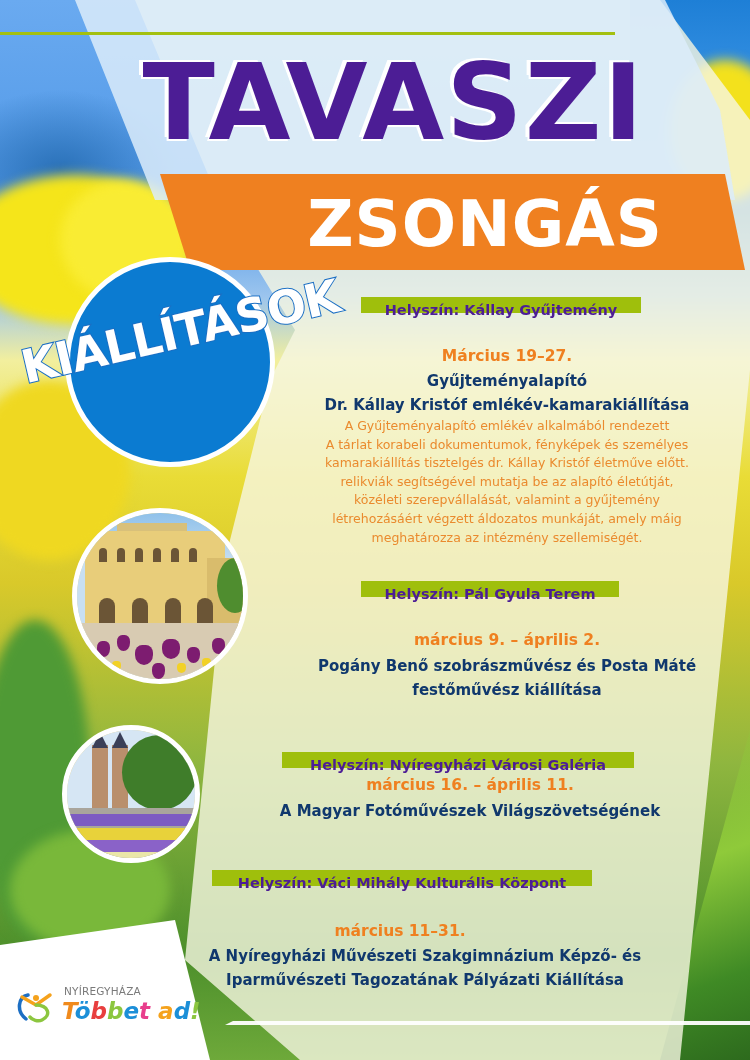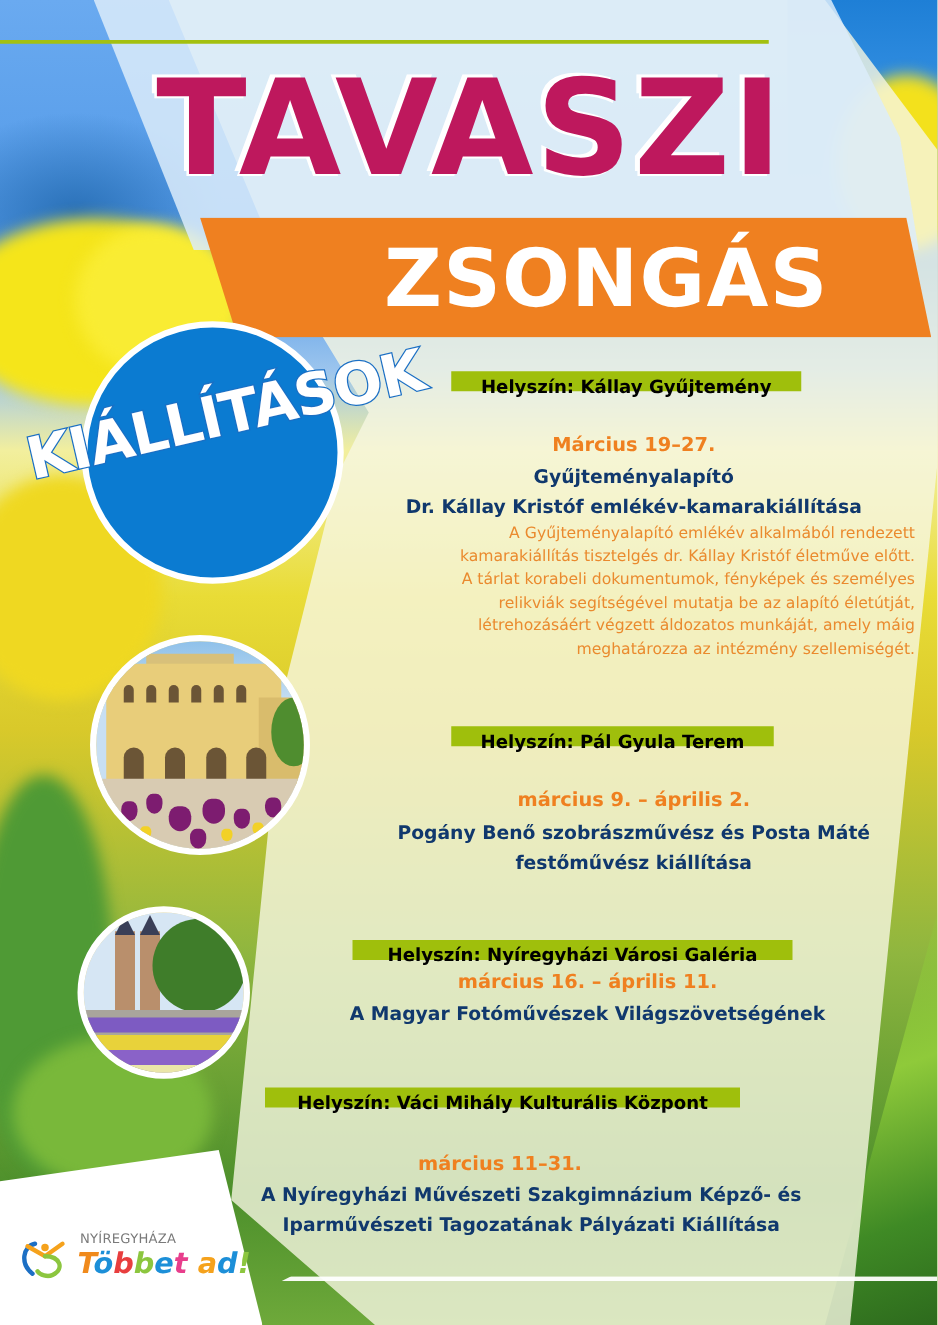--- a/index.html
+++ b/index.html
@@ -25,23 +25,23 @@
   .panel-top { position: absolute; left: 0; top: 0; width: 750px; height: 200px;
     background: rgba(220, 236, 250, 0.85);
     clip-path: polygon(75px 0, 665px 0, 720px 110px, 735px 200px, 155px 200px); }
   .top-line { position: absolute; left: 0; top: 32px; width: 615px; height: 3px; background: #a3c010; }
   .bottom-line { position: absolute; left: 225px; top: 1021px; width: 525px; height: 4px; background: #ffffff; opacity: 0.95;
     clip-path: polygon(8px 0, 100% 0, 100% 100%, 0 100%); }
   .white-corner { position: absolute; left: 0; bottom: 0; width: 210px; height: 140px; background: #ffffff;
     clip-path: polygon(0 25px, 175px 0, 210px 140px, 0 140px); }
 
   
-  .title-main { position: absolute; left: 125px; top: 48px; width: 520px; text-align: left;
+  .title-main { position: absolute; left: 125px; top: 48px; width: 520px; text-align: right;
     font-family: "DejaVu Sans", sans-serif; font-weight: bold; font-size: 106px; letter-spacing: 2px;
-    line-height: 110px; color: #be185d;
+    line-height: 110px; color: #4c1d95;
     text-shadow: -4px -2px 0 #ffffff, -2px 2px 0 #ffffff; }
   .subtitle-band { position: absolute; left: 160px; top: 174px; width: 585px; height: 96px; background: #ef8020;
     clip-path: polygon(0 0, 565px 0, 585px 96px, 30px 96px); }
   .subtitle-text { position: absolute; left: 265px; top: 188px; width: 440px; text-align: center;
     font-family: "DejaVu Sans", sans-serif; font-weight: bold; font-size: 64px; line-height: 72px; color: #ffffff; letter-spacing: 1px; }
 
   
   .badge-circle { position: absolute; left: 65px; top: 257px; width: 210px; height: 210px; border-radius: 50%;
     background: #0b7bd1; border: 5px solid #ffffff; }
   .badge-text { position: absolute; left: 18px; top: 305px; width: 320px; text-align: center;
@@ -64,27 +64,27 @@
   .tulip { position: absolute; width: 13px; height: 16px; border-radius: 40% 40% 50% 50%; background: #7d1c70; }
   .tulip.y { background: #f2d126; width: 9px; height: 10px; }
   .p2-sky { position: absolute; inset: 0; background: #d6e6f4; }
   .p2-tower { position: absolute; top: 15px; width: 16px; height: 70px; background: #b98f6c; }
   .p2-spire { position: absolute; top: 2px; width: 0; height: 0; border-left: 8px solid transparent; border-right: 8px solid transparent; border-bottom: 16px solid #3a3f57; }
   .p2-tree { position: absolute; left: 55px; top: 5px; width: 75px; height: 75px; border-radius: 50%; background: #3f7d2a; }
   .p2-ground { position: absolute; left: 0; top: 78px; width: 100%; height: 60px; background: #a9a59c; }
   .bed { position: absolute; left: 0; width: 100%; height: 12px; border-radius: 3px; }
 
   
-  .venue { position: absolute; height: 16px; background: #9fbf0c; color: #000000; font-weight: bold;
+  .venue { position: absolute; height: 16px; background: #9fbf0c; color: #4c1d95; font-weight: bold;
     font-family: "DejaVu Sans", sans-serif; font-size: 14.5px; line-height: 27px; text-align: center; white-space: nowrap; }
   .date { position: absolute; text-align: center; color: #ef8020; font-weight: bold;
     font-family: "DejaVu Sans", sans-serif; font-size: 15.5px; white-space: nowrap; }
   .event-title { position: absolute; text-align: center; color: #10386d; font-weight: bold;
     font-family: "DejaVu Sans", sans-serif; font-size: 15px; line-height: 24px; white-space: nowrap; }
-  .desc { position: absolute; left: 282px; top: 417px; width: 450px; text-align: right; color: #ea8a2e;
+  .desc { position: absolute; left: 282px; top: 417px; width: 450px; text-align: center; color: #ea8a2e;
     font-family: "DejaVu Sans", sans-serif; font-size: 12.5px; line-height: 18.6px; }
   .desc span { display: block; white-space: nowrap; }
 
   
   .logo { position: absolute; left: 16px; top: 985px; width: 170px; height: 42px; }
   .logo-mark { position: absolute; left: 0; top: 4px; width: 40px; height: 34px; }
   .logo-city { position: absolute; left: 48px; top: 0; font-family: "DejaVu Sans", sans-serif; font-size: 10.5px;
     color: #7a7a7a; letter-spacing: 0.2px; }
   .logo-slogan { position: absolute; left: 46px; top: 13px; font-family: "DejaVu Sans", sans-serif; font-size: 23px;
     font-weight: bold; font-style: italic; white-space: nowrap; }
@@ -162,23 +162,24 @@
 </div>
 
 <div class="venue" style="left:361px;top:297px;width:280px;">Helyszín: Kállay Gyűjtemény</div>
 <div class="date" style="left:282px;top:347px;width:450px;">Március 19–27.</div>
 <div class="event-title" style="left:262px;top:369px;width:490px;">
   <div>Gyűjteményalapító</div>
   <div>Dr. Kállay Kristóf emlékév-kamarakiállítása</div>
 </div>
 <div class="desc">
   <span>A Gyűjteményalapító emlékév alkalmából rendezett</span>
+  <span>A tárlat korabeli dokumentumok, fényképek és személyes</span>
   <span>kamarakiállítás tisztelgés dr. Kállay Kristóf életműve előtt.</span>
-  <span>A tárlat korabeli dokumentumok, fényképek és személyes</span>
   <span>relikviák segítségével mutatja be az alapító életútját,</span>
+  <span>közéleti szerepvállalását, valamint a gyűjtemény</span>
   <span>létrehozásáért végzett áldozatos munkáját, amely máig</span>
   <span>meghatározza az intézmény szellemiségét.</span>
 </div>
 
 <div class="venue" style="left:361px;top:581px;width:258px;">Helyszín: Pál Gyula Terem</div>
 <div class="date" style="left:282px;top:631px;width:450px;">március 9. – április 2.</div>
 <div class="event-title" style="left:262px;top:654px;width:490px;">
   <div>Pogány Benő szobrászművész és Posta Máté</div>
   <div>festőművész kiállítása</div>
 </div>

